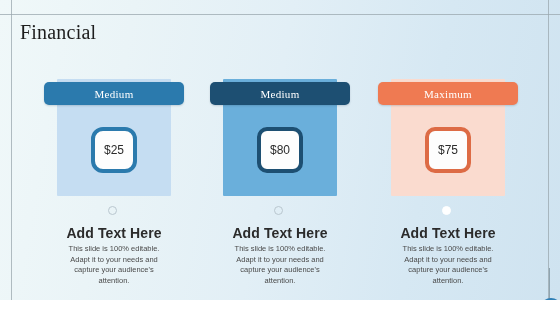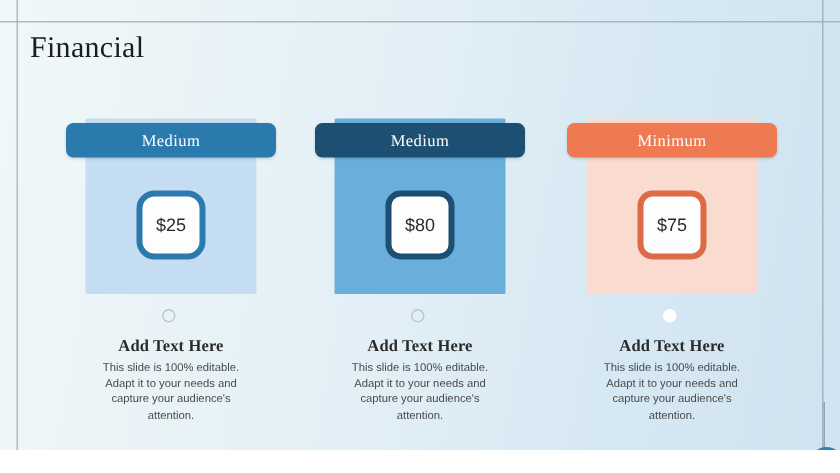--- a/index.html
+++ b/index.html
@@ -148,23 +148,23 @@
   }
 
   .card-text {
     position: absolute;
     left: -1px;
     top: 155px;
     width: 154px;
     text-align: center;
   }
   .card-text .ct-head {
-    font-family: Liberation Serif, serif;
+    font-family: Liberation Sans, sans-serif;
     font-weight: bold;
-    font-size: 11px;
+    font-size: 14px;
     color: #2b2b2b;
     letter-spacing: .1px;
     margin-bottom: 3px;
   }
   .card-text .ct-body {
     font-family: Liberation Sans, sans-serif;
     font-size: 7.5px;
     line-height: 10.5px;
     color: #4a4a4a;
     padding: 0 24px;
@@ -234,21 +234,21 @@
       <div class="dot-marker"></div>
       <div class="card-text">
         <div class="ct-head">Add Text Here</div>
         <div class="ct-body">This slide is 100% editable. Adapt it to your needs and capture your audience's attention.</div>
       </div>
     </div>
 
     <div class="card c2">
       <div class="panel" style="background: rgb(250, 219, 207);"></div>
       <div class="header-bar" style="background: rgb(239, 122, 82);">
-        <span class="bar-label">Minimum</span>
+        <span class="bar-label">Maximum</span>
       </div>
       <div class="amount-box" style="border-color: rgb(221, 107, 69);">
         <span class="amount-label">$75</span>
       </div>
       <div class="dot-marker filled"></div>
       <div class="card-text">
         <div class="ct-head">Add Text Here</div>
         <div class="ct-body">This slide is 100% editable. Adapt it to your needs and capture your audience's attention.</div>
       </div>
     </div>

